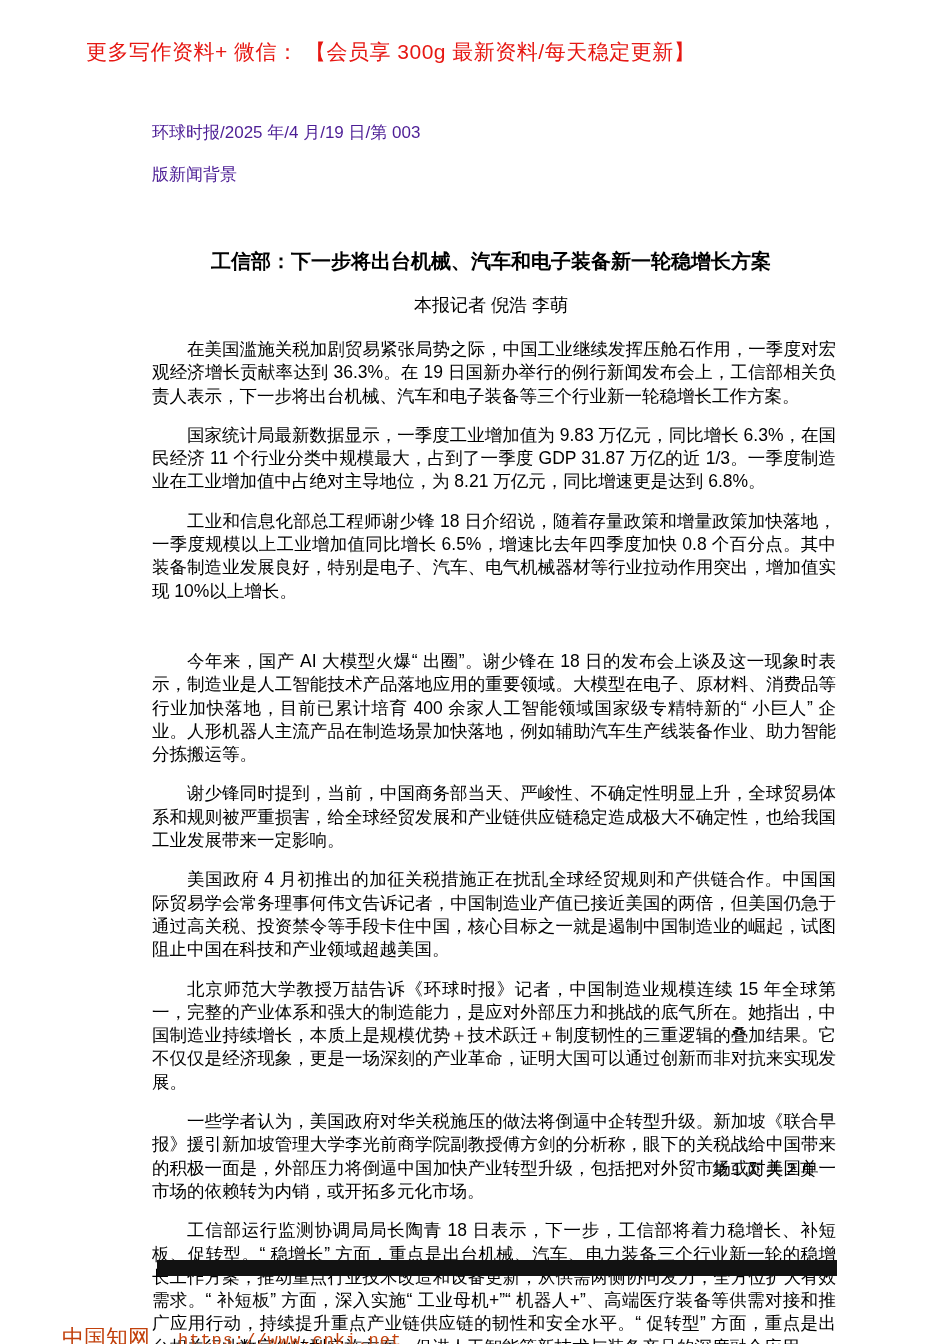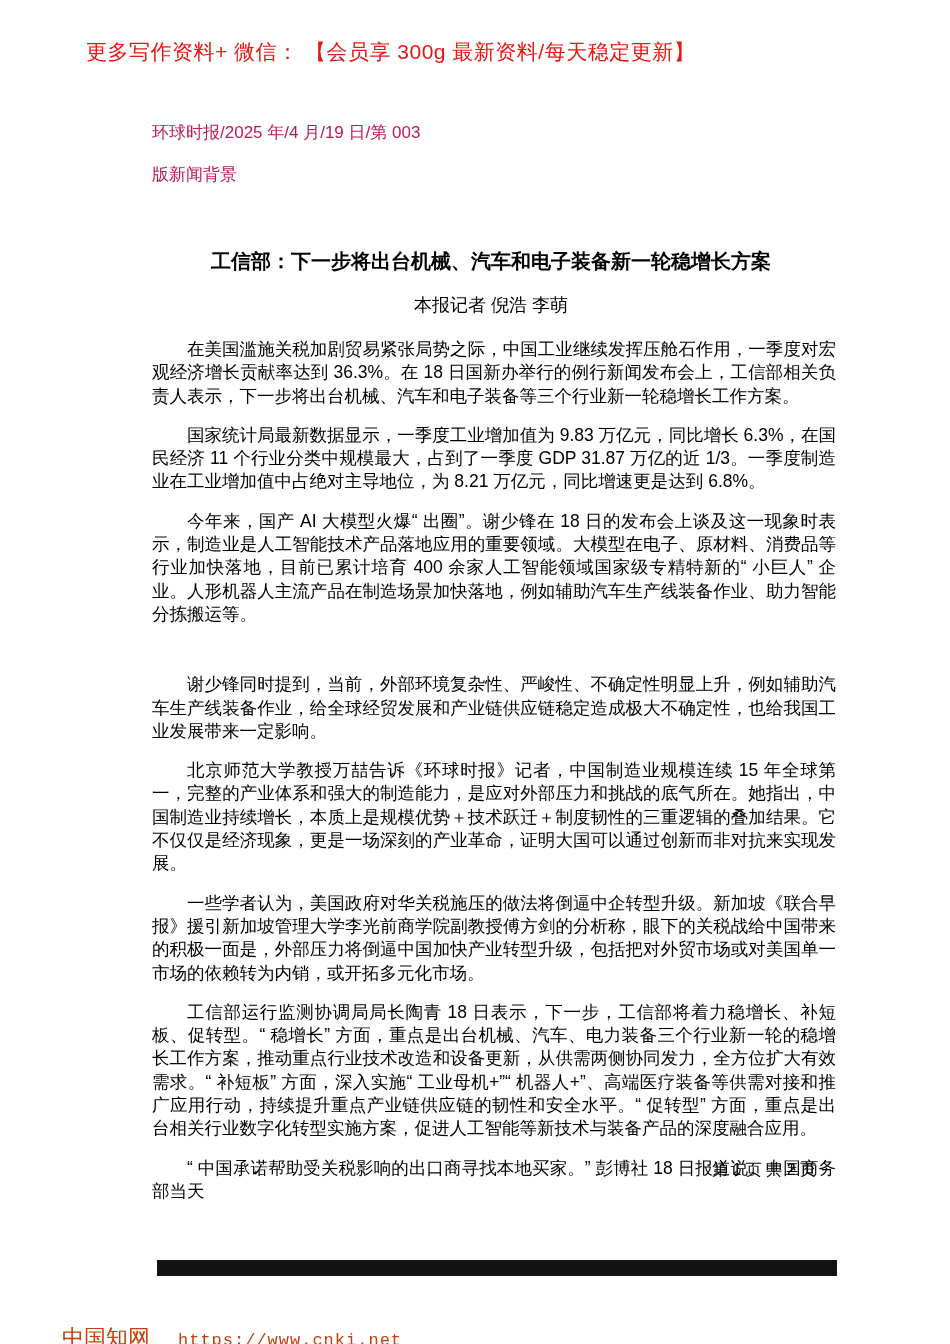--- a/index.html
+++ b/index.html
@@ -15,21 +15,21 @@
   .banner {
     position:absolute; top:14px; left:62px;
     font-size:21px; font-weight:500;
     color:#e61712;
     letter-spacing:0.5px;
     white-space:nowrap;
   }
   .header-meta {
     position:absolute; top:88px; left:120px;
     font-size:17px; line-height:26px;
-    color:#be185d;
+    color:#4c1d95;
   }
   .article-title {
     position:absolute; top:154px; left:0; width:100%;
     text-align:center;
     font-size:26px; font-weight:bold;
   }
   .article-subtitle {
     position:absolute; top:224px; left:0; width:100%;
     text-align:center;
     font-size:20px; font-weight:bold;font-family:Liberation Mono, monospace;
@@ -87,24 +87,26 @@
     <div>版新闻背景</div>
   </div>
 
 
   <h2 class="article-subtitle">工信部：下一步将出台机械、汽车和电子装备新一轮稳增长方案</h2>
 
   <div class="article-byline">本报记者  倪浩  李萌</div>
 
   <div class="article-body">
 
-  <p class="para">在美国滥施关税加剧贸易紧张局势之际，中国工业继续发挥压舱石作用，一季度对宏观经济增长贡献率达到 36.3%。在 18 日国新办举行的例行新闻发布会上，工信部相关负责人表示，下一步将出台机械、汽车和电子装备等三个行业新一轮稳增长工作方案。</p>
+  <p class="para">在美国滥施关税加剧贸易紧张局势之际，中国工业继续发挥压舱石作用，一季度对宏观经济增长贡献率达到 36.3%。在 19 日国新办举行的例行新闻发布会上，工信部相关负责人表示，下一步将出台机械、汽车和电子装备等三个行业新一轮稳增长工作方案。</p>
       <p class="para">国家统计局最新数据显示，一季度工业增加值为 9.83 万亿元，同比增长 6.3%，在国民经济 11 个行业分类中规模最大，占到了一季度 GDP 31.87 万亿的近 1/3。一季度制造业在工业增加值中占绝对主导地位，为 8.21 万亿元，同比增速更是达到 6.8%。</p>
+      <p class="para">工业和信息化部总工程师谢少锋 18 日介绍说，随着存量政策和增量政策加快落地，一季度规模以上工业增加值同比增长 6.5%，增速比去年四季度加快 0.8 个百分点。其中装备制造业发展良好，特别是电子、汽车、电气机械器材等行业拉动作用突出，增加值实现 10%以上增长。</p>
       <p class="para">今年来，国产 AI 大模型火爆“ 出圈”。谢少锋在 18 日的发布会上谈及这一现象时表示，制造业是人工智能技术产品落地应用的重要领域。大模型在电子、原材料、消费品等行业加快落地，目前已累计培育 400 余家人工智能领域国家级专精特新的“ 小巨人” 企业。人形机器人主流产品在制造场景加快落地，例如辅助汽车生产线装备作业、助力智能分拣搬运等。</p>
-      <p class="para">谢少锋同时提到，当前，外部环境复杂性、严峻性、不确定性明显上升，例如辅助汽车生产线装备作业，给全球经贸发展和产业链供应链稳定造成极大不确定性，也给我国工业发展带来一定影响。</p>
+      <p class="para">谢少锋同时提到，当前，中国商务部当天、严峻性、不确定性明显上升，全球贸易体系和规则被严重损害，给全球经贸发展和产业链供应链稳定造成极大不确定性，也给我国工业发展带来一定影响。</p>
+      <p class="para">美国政府 4 月初推出的加征关税措施正在扰乱全球经贸规则和产供链合作。中国国际贸易学会常务理事何伟文告诉记者，中国制造业产值已接近美国的两倍，但美国仍急于通过高关税、投资禁令等手段卡住中国，核心目标之一就是遏制中国制造业的崛起，试图阻止中国在科技和产业领域超越美国。</p>
       <p class="para">北京师范大学教授万喆告诉《环球时报》记者，中国制造业规模连续 15 年全球第一，完整的产业体系和强大的制造能力，是应对外部压力和挑战的底气所在。她指出，中国制造业持续增长，本质上是规模优势＋技术跃迁＋制度韧性的三重逻辑的叠加结果。它不仅仅是经济现象，更是一场深刻的产业革命，证明大国可以通过创新而非对抗来实现发展。</p>
       <p class="para">一些学者认为，美国政府对华关税施压的做法将倒逼中企转型升级。新加坡《联合早报》援引新加坡管理大学李光前商学院副教授傅方剑的分析称，眼下的关税战给中国带来的积极一面是，外部压力将倒逼中国加快产业转型升级，包括把对外贸市场或对美国单一市场的依赖转为内销，或开拓多元化市场。</p>
       <p class="para">工信部运行监测协调局局长陶青 18 日表示，下一步，工信部将着力稳增长、补短板、促转型。“ 稳增长” 方面，重点是出台机械、汽车、电力装备三个行业新一轮的稳增长工作方案，推动重点行业技术改造和设备更新，从供需两侧协同发力，全方位扩大有效需求。“ 补短板” 方面，深入实施“ 工业母机+”“ 机器人+”、高端医疗装备等供需对接和推广应用行动，持续提升重点产业链供应链的韧性和安全水平。“ 促转型” 方面，重点是出台相关行业数字化转型实施方案，促进人工智能等新技术与装备产品的深度融合应用。</p>
       <p class="para">“ 中国承诺帮助受关税影响的出口商寻找本地买家。” 彭博社 18 日报道说。中国商务部当天</p>
     </div>
 
   <div class="page-number">第 1 页 共 2 页</div>
 
   <div class="divider"></div>
 

